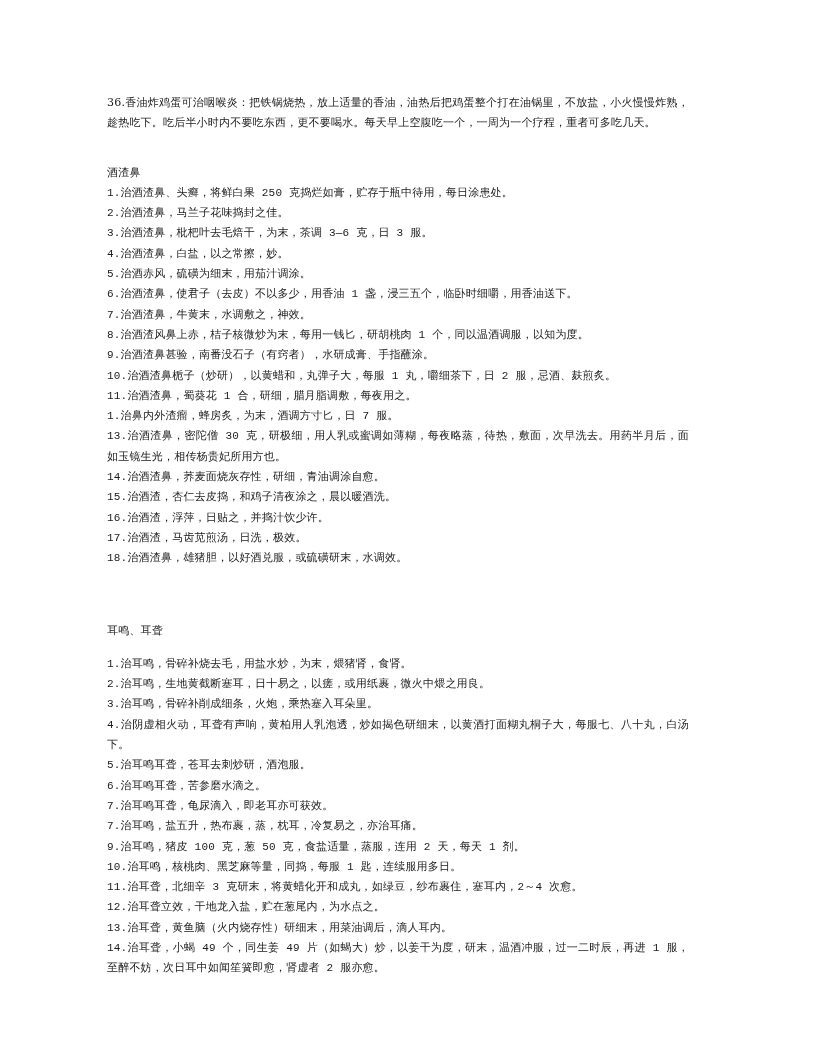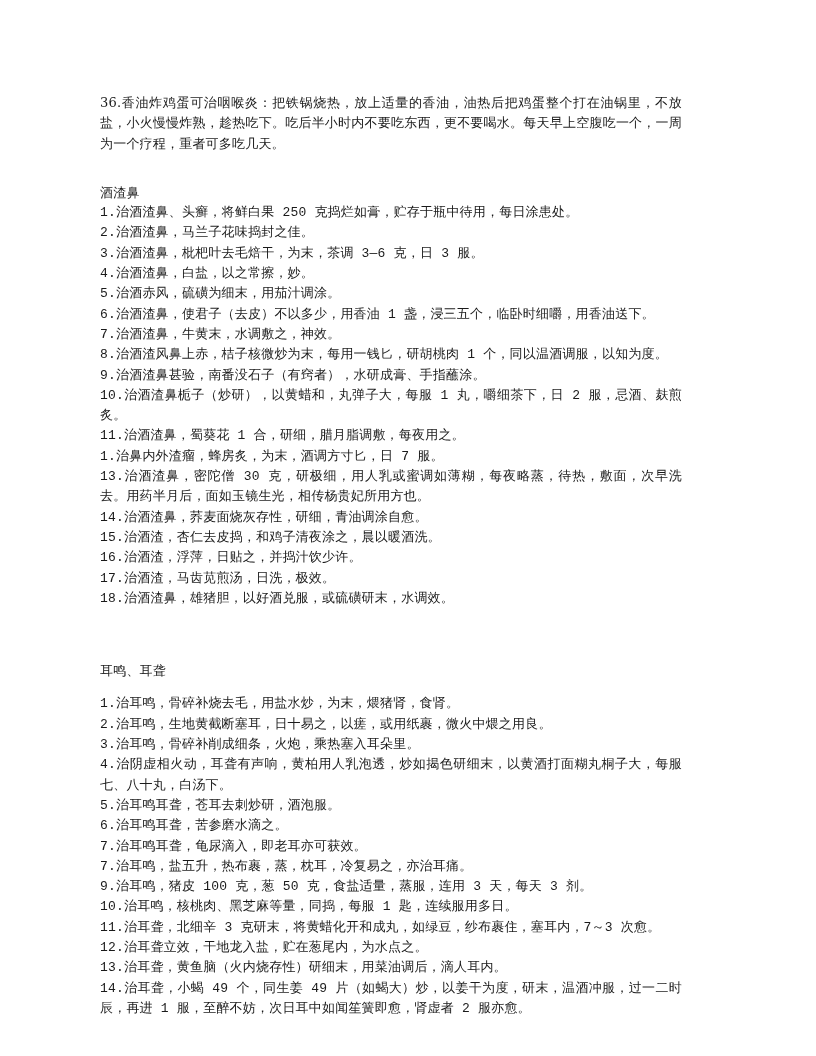--- a/index.html
+++ b/index.html
@@ -10,24 +10,24 @@
     body {
       width: 816px;
       height: 1056px;
       position: relative;
       overflow: hidden;
       font-family: "DejaVu Serif", "Liberation Serif", serif;
       color: #1a1a1a;
     }
     .page {
       position: absolute;
-      left: 100px;
+      left: 107px;
       top: 93px;
       width: 582px;
-      font-size: 13px;
+      font-size: 11px;
       line-height: 20.3px;
       letter-spacing: 0.2px;
     }
     .para {
       margin: 0;
       text-align: justify;
       text-justify: inter-character;
     }
     .heading {
       margin: 0;
@@ -87,22 +87,22 @@
     <div class="gap-after-h2"></div>
     <ul class="items">
       <li>1.治耳鸣，骨碎补烧去毛，用盐水炒，为末，煨猪肾，食肾。</li>
       <li>2.治耳鸣，生地黄截断塞耳，日十易之，以瘥，或用纸裹，微火中煨之用良。</li>
       <li>3.治耳鸣，骨碎补削成细条，火炮，乘热塞入耳朵里。</li>
       <li>4.治阴虚相火动，耳聋有声响，黄柏用人乳泡透，炒如揭色研细末，以黄酒打面糊丸桐子大，每服七、八十丸，白汤下。</li>
       <li>5.治耳鸣耳聋，苍耳去刺炒研，酒泡服。</li>
       <li>6.治耳鸣耳聋，苦参磨水滴之。</li>
       <li>7.治耳鸣耳聋，龟尿滴入，即老耳亦可获效。</li>
       <li>7.治耳鸣，盐五升，热布裹，蒸，枕耳，冷复易之，亦治耳痛。</li>
-      <li>9.治耳鸣，猪皮 100 克，葱 50 克，食盐适量，蒸服，连用 3 天，每天 3 剂。</li>
+      <li>9.治耳鸣，猪皮 100 克，葱 50 克，食盐适量，蒸服，连用 2 天，每天 1 剂。</li>
       <li>10.治耳鸣，核桃肉、黑芝麻等量，同捣，每服 1 匙，连续服用多日。</li>
-      <li>11.治耳聋，北细辛 3 克研末，将黄蜡化开和成丸，如绿豆，纱布裹住，塞耳内，7～3 次愈。</li>
+      <li>11.治耳聋，北细辛 3 克研末，将黄蜡化开和成丸，如绿豆，纱布裹住，塞耳内，2～4 次愈。</li>
       <li>12.治耳聋立效，干地龙入盐，贮在葱尾内，为水点之。</li>
       <li>13.治耳聋，黄鱼脑（火内烧存性）研细末，用菜油调后，滴人耳内。</li>
       <li>14.治耳聋，小蝎 49 个，同生姜 49 片（如蝎大）炒，以姜干为度，研末，温酒冲服，过一二时辰，再进 1 服，至醉不妨，次日耳中如闻笙簧即愈，肾虚者 2 服亦愈。</li>
     </ul>
   </section>
 
 </div>
 
 </body></html>

